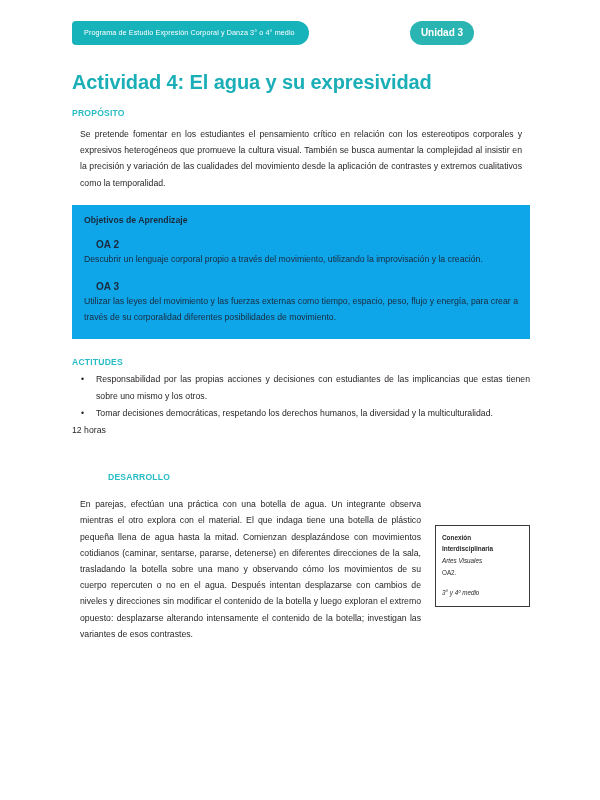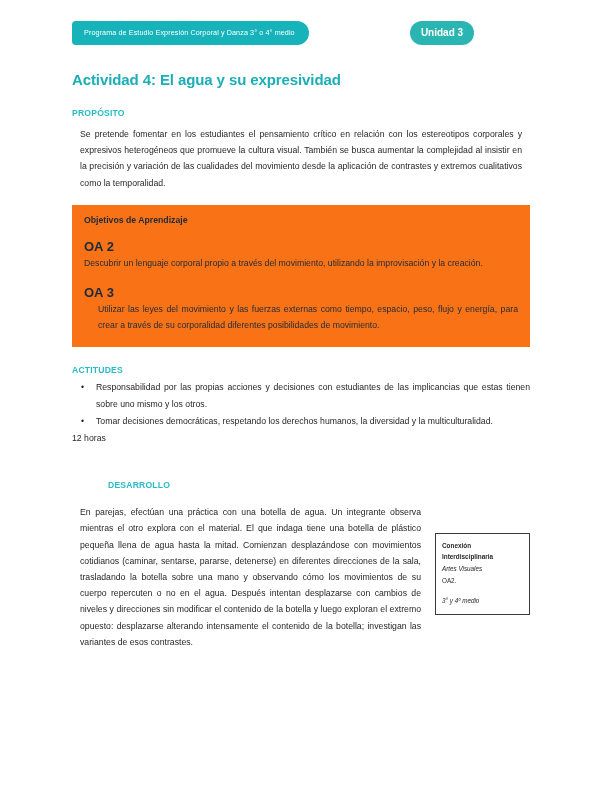--- a/index.html
+++ b/index.html
@@ -60,21 +60,21 @@
     text-align: center;
     border-radius: 14px;
     white-space: nowrap;
   }
 
   
   .activity-title {
     position: absolute;
     top: 71px;
     left: 72px;
-    font-size: 15px;
+    font-size: 20px;
     font-weight: bold;
     color: #1aaeb7;
     letter-spacing: -0.1px;
   }
 
   
   .content {
     position: absolute;
     top: 108px;
     left: 72px;
@@ -96,45 +96,45 @@
     font-size: 8.7px;
     line-height: 16.2px;
     text-align: justify;
     margin: 8px;
     color: #231f20;
   }
 
   
   .oa-box {
     margin-top: 14px;
-    background: #f97316;
+    background: #0ea5e9;
     padding: 10px 12px 12px 12px;
     box-sizing: border-box;
     width: 458px;
   }
   .oa-box-title {
     font-size: 8.7px;
     font-weight: bold;
     color: #1b2a3c;
     margin: 0 0 14px 0;
   }
   .oa-code {
-    font-size: 13px;
+    font-size: 10px;
     font-weight: bold;
     color: #1b2a3c;
-    margin: 0 0 1px 0;
+    margin: 0 0 1px 12px;
   }
   .oa-text {
     font-size: 8.7px;
     line-height: 16.2px;
     text-align: justify;
     color: #1b2a3c;
     margin: 0 0 14px 0;
   }
-  .oa-text.last { margin-bottom: 2px; margin-left: 14px; }
+  .oa-text.last { margin-bottom: 2px; }
 
   
   .att-list {
     margin: 0;
     padding: 0;
     list-style: none;
   }
   .att-item {
     position: relative;
     padding-left: 24px;

